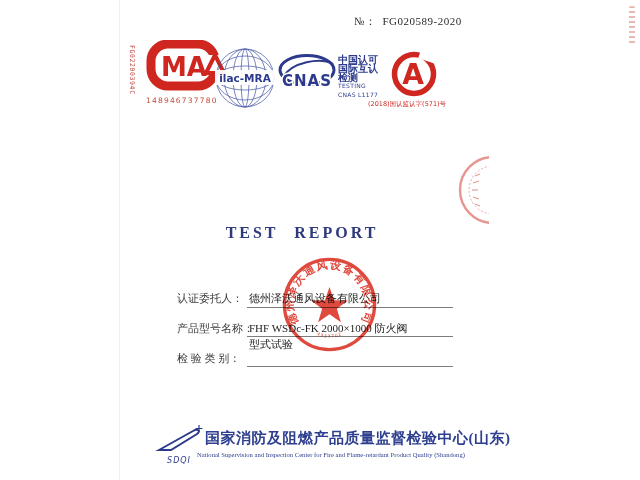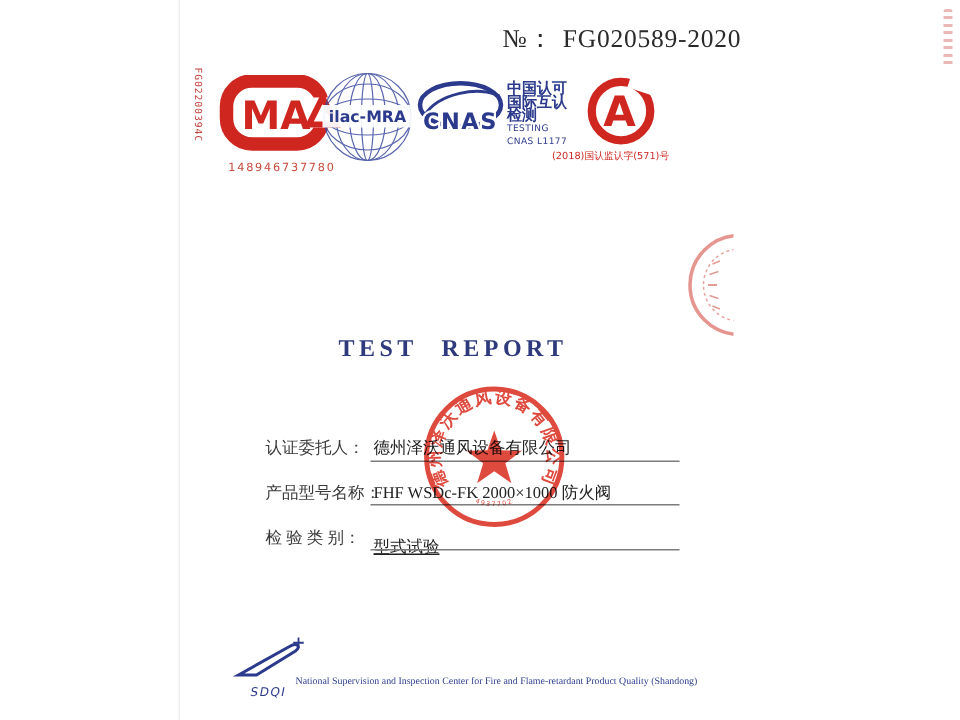--- a/index.html
+++ b/index.html
@@ -2,30 +2,30 @@
 <html><head>
 <meta charset="utf-8">
 <style>
   html,body{margin:0;padding:0;background:#ffffff;}
   .page{
     position:relative;width:640px;height:480px;background:#fff;overflow:hidden;
     font-family:"Liberation Serif","DejaVu Serif",serif;color:#222;
   }
   .scan-edge{position:absolute;top:0;left:119px;width:1px;height:480px;background:#efefef;}
   
-  .report-no{position:absolute;left:335px;top:14px;font-size:17px;color:#2a2a2a;letter-spacing:.5px;}
+  .report-no{position:absolute;left:354px;top:14px;font-size:11px;color:#2a2a2a;letter-spacing:.5px;}
   .report-no .num{margin-left:6px;}
   
   .side-code{
     position:absolute;left:128px;top:45px;
     writing-mode:vertical-rl;text-orientation:sideways;
     font-size:6.5px;color:#c4443f;letter-spacing:.6px;
     font-family:"DejaVu Sans Mono",monospace;
   }
-  .cma-wrap{position:absolute;left:146px;top:50px;width:84px;text-align:center;}
+  .cma-wrap{position:absolute;left:146px;top:40px;width:84px;text-align:left;}
   .cma-number{font-size:7.5px;color:#c84b3c;letter-spacing:1.2px;font-family:"DejaVu Sans",sans-serif;margin-top:1px;}
   .ilac-wrap{position:absolute;left:214px;top:47px;}
   .cnas-wrap{position:absolute;left:278px;top:53px;}
   .cnas-lines{position:absolute;left:338px;top:55px;color:#2b3a8c;font-family:"DejaVu Sans",sans-serif;}
   .cnas-lines .zh{font-size:10px;font-weight:bold;line-height:9px;}
   .cnas-lines .en{font-size:6px;line-height:8.5px;letter-spacing:.3px;}
   .cal-wrap{position:absolute;left:388px;top:48px;}
   .cal-caption{position:absolute;left:368px;top:100px;width:94px;text-align:left;font-size:6.5px;color:#cf2720;font-family:"DejaVu Sans",sans-serif;}
   
   .title-zh{
@@ -139,21 +139,21 @@
 
   <div class="row-label" style="top:291px;">认证委托人：</div>
   <div class="row-value" style="top:291px;">德州泽沃通风设备有限公司</div>
   <div class="row-line" style="top:307px;"></div>
 
   <div class="row-label" style="top:321px;">产品型号名称：</div>
   <div class="row-value" style="top:321px;">FHF WSDc-FK 2000×1000 防火阀</div>
   <div class="row-line" style="top:336px;"></div>
 
   <div class="row-label" style="top:351px;">检 验 类 别：</div>
-  <div class="row-value" style="top:357px;text-decoration:underline;">型式试验</div>
+  <div class="row-value" style="top:337px;">型式试验</div>
   <div class="row-line" style="top:366px;"></div>
 
   <svg class="seal-main" width="97" height="97" viewBox="0 0 100 100">
     <defs>
       <path id="sealArcTop" d="M 17,67 A 37.1,37.1 0 1 1 83,67" fill="none"></path>
       <path id="sealArcBottom" d="M 32,79 A 34,34 0 0 0 68,79" fill="none"></path>
     </defs>
     <circle cx="50" cy="50" r="46.5" fill="none" stroke="#dd3a2d" stroke-width="3.4"></circle>
     <polygon points="50,32 54.70,45.53 69.02,45.82 57.61,54.47 61.76,68.18 50,60 38.24,68.18 42.39,54.47 30.98,45.82 45.30,45.53" fill="#dd3a2d"></polygon>
     <text font-size="11.5" font-weight="bold" fill="#dd3a2d" font-family="DejaVu Sans,sans-serif" letter-spacing="1.5">
@@ -164,15 +164,16 @@
     </text>
   </svg>
 
   <div class="sdqi-wrap">
     <svg width="48" height="28" viewBox="0 0 48 28">
       <path d="M4,26 L38,7 C43,4 46,7 42,10 L16,26 Z" fill="none" stroke="#2b3a8c" stroke-width="2"></path>
       <path d="M44,1 v7 M40.5,4.5 h7" stroke="#2b3a8c" stroke-width="1.2" fill="none"></path>
     </svg>
     <div class="sdqi-text">SDQI</div>
   </div>
+  <div class="org-zh">国家消防及阻燃产品质量监督检验中心(山东)</div>
   <div class="org-en">National Supervision and Inspection Center for Fire and Flame-retardant Product Quality (Shandong)</div>
 
 </div>
 
 </body></html>

